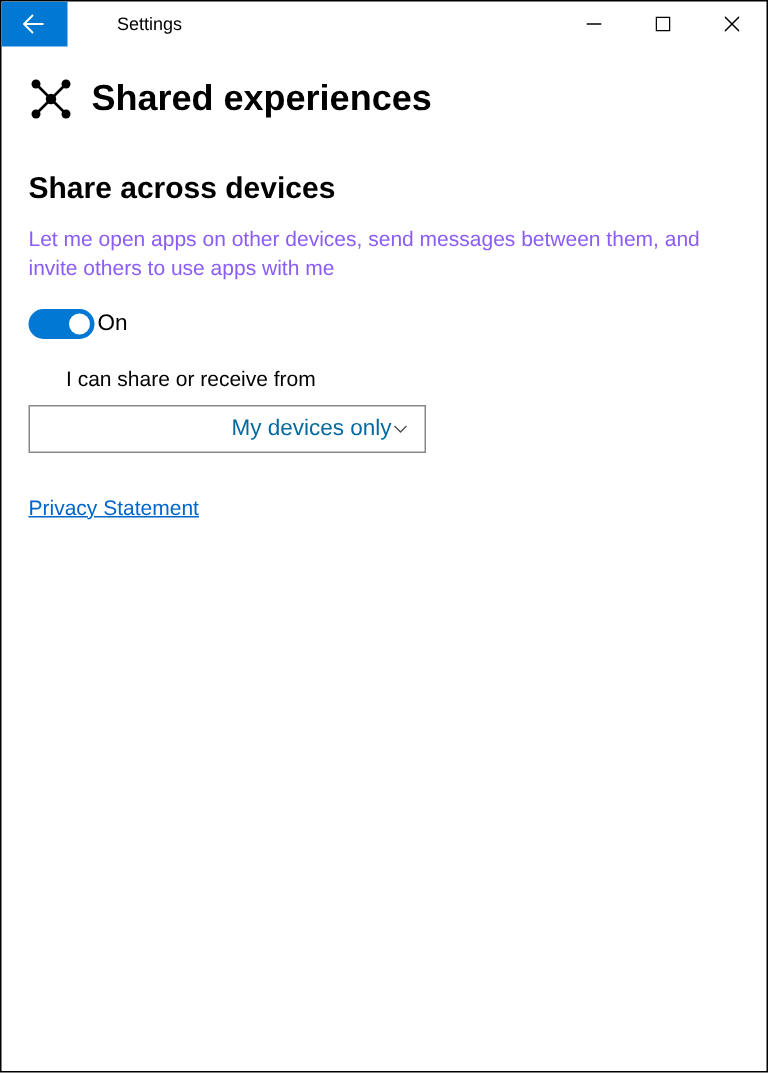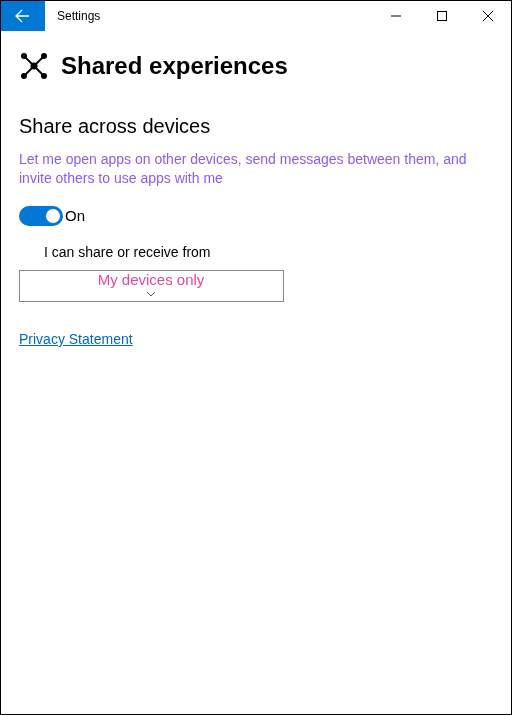--- a/index.html
+++ b/index.html
@@ -13,20 +13,21 @@
       height: 715px;
       border: 1px solid #000;
       background: #fff;
       position: relative;
     }
     .titlebar {
       height: 30px;
       display: flex;
       align-items: center;
       position: relative;
+      gap: 21px;
     }
     .back-btn {
       width: 44px;
       height: 30px;
       background: #0078d4;
       display: flex;
       align-items: center;
       justify-content: center;
       color: #fff;
     }
@@ -60,21 +61,21 @@
       margin-bottom: 34px;
       text-align: center;
     }
     .page-title {
       font-size: 24px;
       font-weight: 600;
       color: #000;
     }
     .section-title {
       font-size: 20px;
-      font-weight: 400;
+      font-weight: 700;
       color: #000;
       margin-bottom: 12px;
     }
     .description {
       font-size: 14px;
       color: #8b5cf6;
       line-height: 1.35;
       margin-bottom: 18px;
     }
     .toggle-row {
@@ -108,26 +109,25 @@
       color: #000;
       margin-bottom: 10px;
       margin-left: 25px;
     }
     .dropdown {
       width: 265px;
       height: 32px;
       border: 1px solid #888;
       display: flex;
       align-items: center;
-      justify-content: center;
+      justify-content: flex-end;
       padding: 0 10px 0 9px;
       font-size: 15px;
-      color: #ec4899;
+      color: #0369a1;
       margin-bottom: 28px;
-      flex-direction: column;
     }
     .link {
       color: #0066cc;
       font-size: 14px;
     }
   </style>
 </head>
 <body>
 
 <div class="titlebar">

